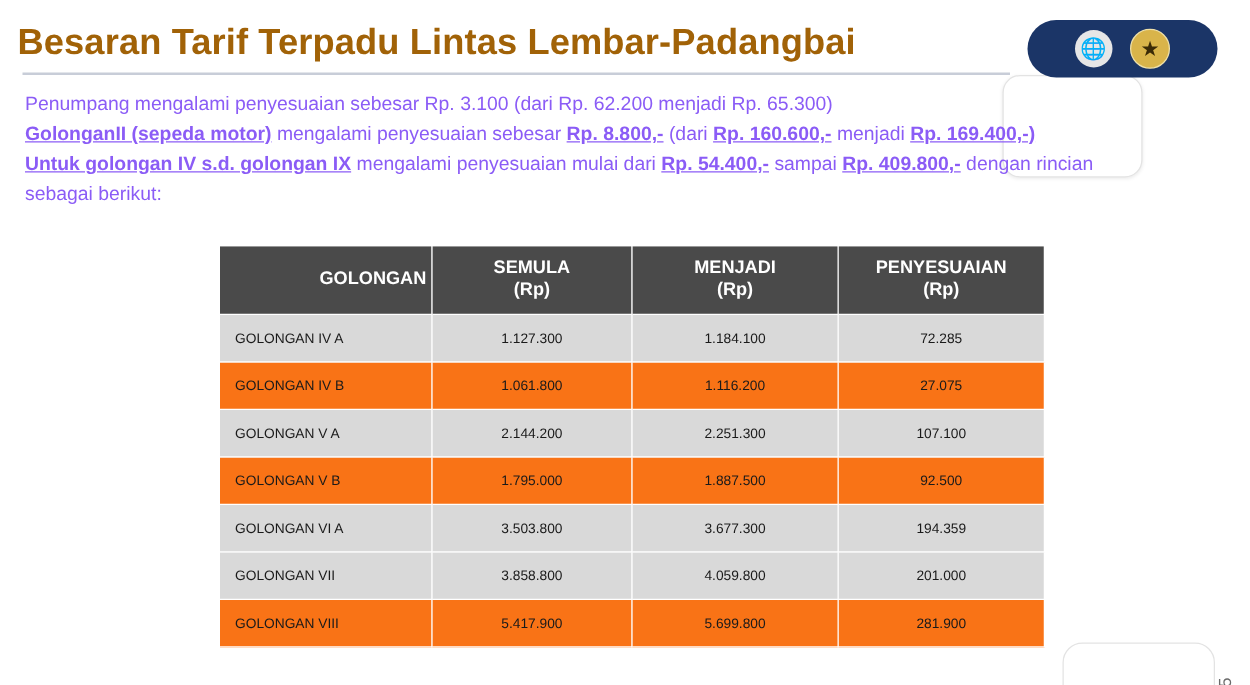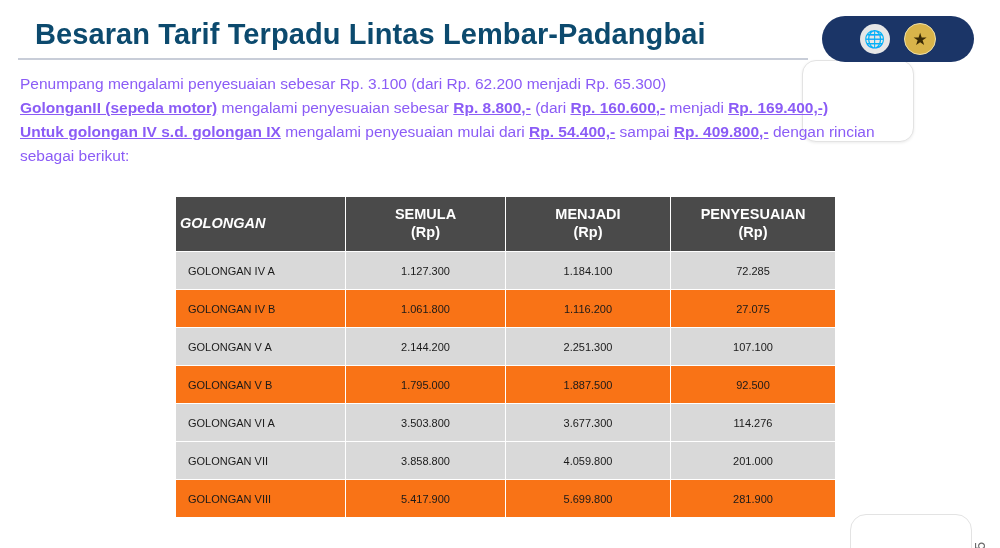--- a/index.html
+++ b/index.html
@@ -19,25 +19,25 @@
     position: relative;
     width: 1000px;
     height: 548px;
     background: #ffffff;
     overflow: hidden;
   }
 
   
   .title {
     position: absolute;
-    left: 35px;
+    left: 14px;
     top: 18px;
     font-size: 29px;
     font-weight: bold;
-    color: #0c4a6e;
+    color: #a16207;
     letter-spacing: 0.1px;
     white-space: nowrap;
   }
   .title-rule {
     position: absolute;
     left: 18px;
     top: 58px;
     width: 790px;
     height: 2px;
     background: #c8cdd8;
@@ -127,22 +127,21 @@
     background: #4a4a4a;
     color: #ffffff;
     font-size: 14.5px;
     font-weight: bold;
     padding: 8px 4px 10px 4px;
     text-align: center;
     border: 1px solid #ffffff;
     line-height: 1.25;
   }
   table.tarif th.first {
-    text-align: left;
-    font-style: italic;
+    text-align: right;
   }
   table.tarif td {
     font-size: 11px;
     color: #1a1a1a;
     padding: 6px 24px;
     border: 1px solid #ffffff;
     text-align: center;
     height: 25px;
   }
   table.tarif td.name {
@@ -245,21 +244,21 @@
         <tr class="even">
           <td class="name">GOLONGAN V B</td>
           <td>1.795.000</td>
           <td>1.887.500</td>
           <td>92.500</td>
         </tr>
         <tr class="odd">
           <td class="name">GOLONGAN VI A</td>
           <td>3.503.800</td>
           <td>3.677.300</td>
-          <td>114.276</td>
+          <td>194.359</td>
         </tr>
         <tr class="odd">
           <td class="name">GOLONGAN VII</td>
           <td>3.858.800</td>
           <td>4.059.800</td>
           <td>201.000</td>
         </tr>
         <tr class="even">
           <td class="name">GOLONGAN VIII</td>
           <td>5.417.900</td>

